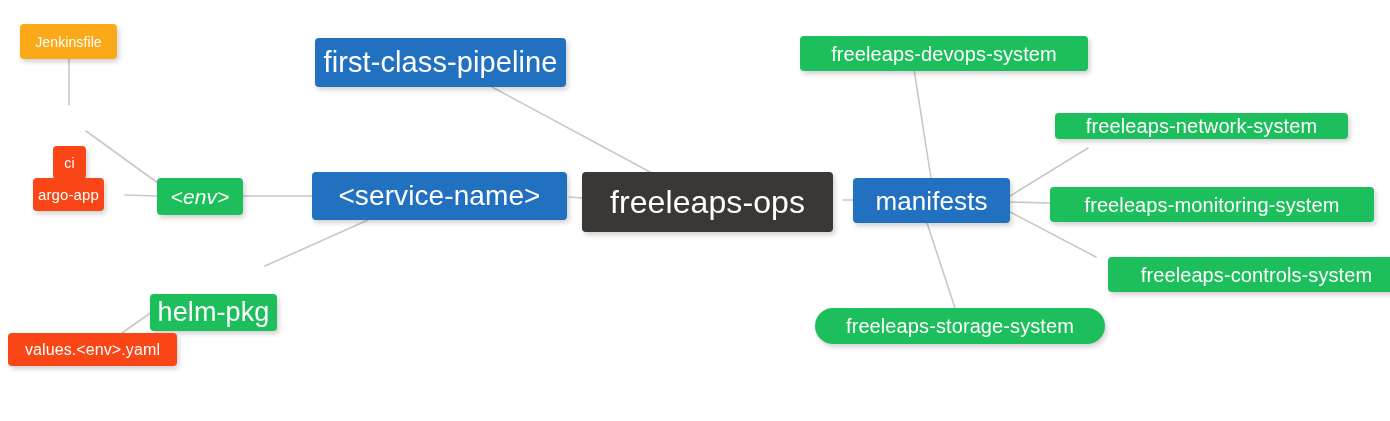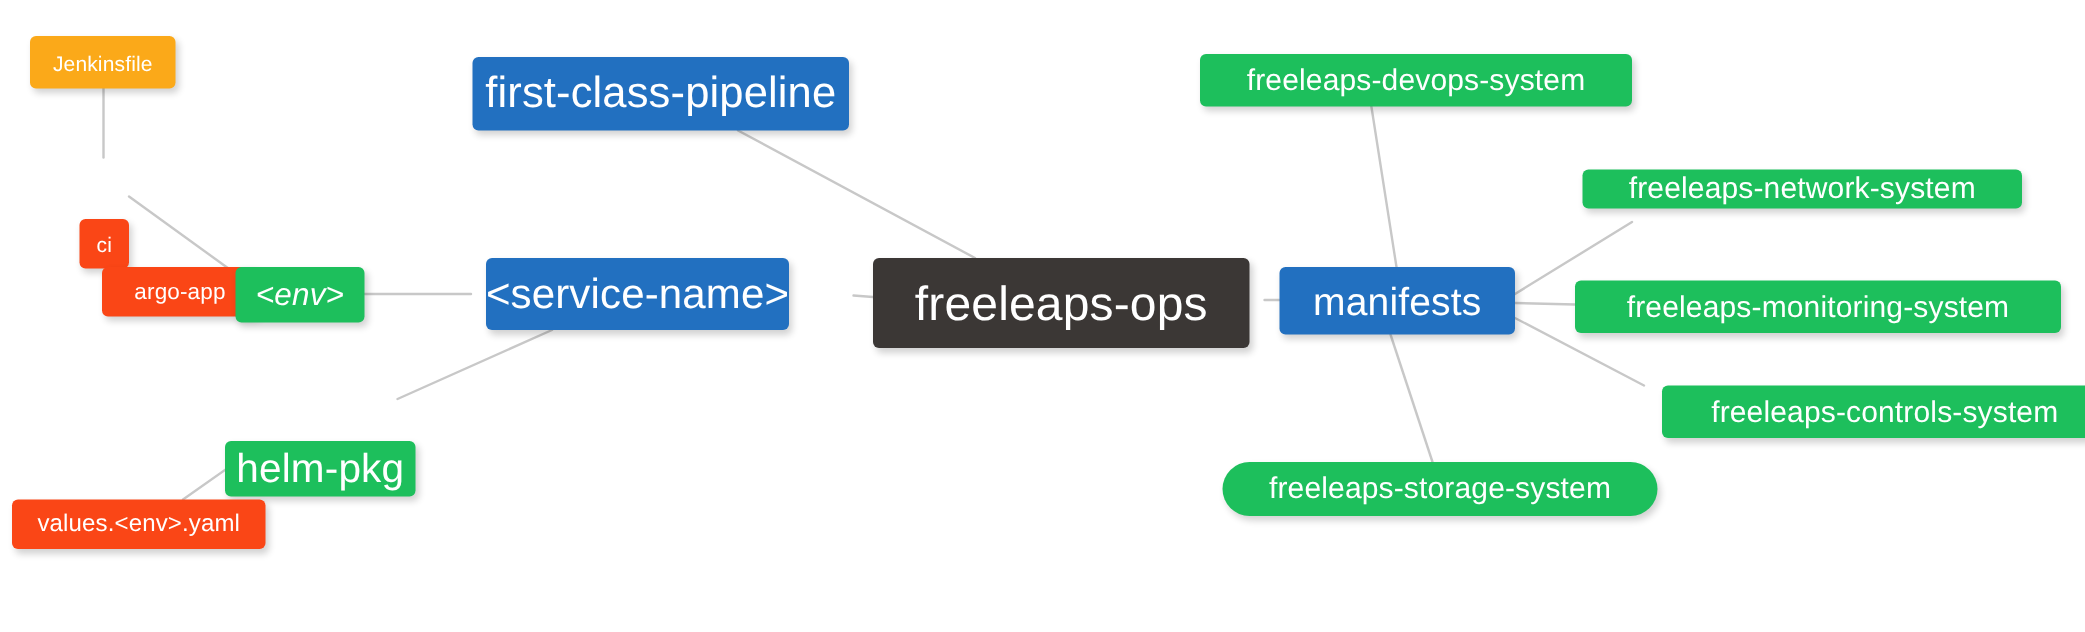--- a/index.html
+++ b/index.html
@@ -64,26 +64,26 @@
       <line x1="843" y1="200" x2="853" y2="200" stroke="#c8c8c8" stroke-width="1.6" stroke-linecap="round"></line>
       <line x1="931" y1="178" x2="913" y2="63" stroke="#c8c8c8" stroke-width="1.6" stroke-linecap="round"></line>
       <line x1="1010" y1="196" x2="1088" y2="148" stroke="#c8c8c8" stroke-width="1.6" stroke-linecap="round"></line>
       <line x1="1010" y1="202" x2="1050" y2="203" stroke="#c8c8c8" stroke-width="1.6" stroke-linecap="round"></line>
       <line x1="1010" y1="212" x2="1096" y2="257" stroke="#c8c8c8" stroke-width="1.6" stroke-linecap="round"></line>
       <line x1="927" y1="223" x2="955" y2="308" stroke="#c8c8c8" stroke-width="1.6" stroke-linecap="round"></line>
     </svg>
   <div id="node-layer">
       <div class="node n-orange" style="left: 20px; top: 24px; width: 97px; height: 35px; font-size: 14px;">Jenkinsfile</div>
       <div class="node n-red" style="left: 53px; top: 105px; width: 33px; height: 33px; font-size: 14px; margin-top: 41px;">ci</div>
-      <div class="node n-red" style="left: 33px; top: 178px; width: 104px; height: 33px; font-size: 15px; margin-left: 35px;">argo-app</div>
+      <div class="node n-red" style="left: 33px; top: 178px; width: 71px; height: 33px; font-size: 15px;">argo-app</div>
       <div class="node n-green" style="left: 157px; top: 178px; width: 86px; height: 37px; font-size: 21px; font-style: italic;">&lt;env&gt;</div>
       <div class="node n-green" style="left: 150px; top: 258px; width: 127px; height: 37px; font-size: 27px; margin-top: 36px;">helm-pkg</div>
       <div class="node n-red" style="left: 8px; top: 333px; width: 169px; height: 33px; font-size: 16px;">values.&lt;env&gt;.yaml</div>
       <div class="node n-blue" style="left: 315px; top: 38px; width: 251px; height: 49px; font-size: 29px;">first-class-pipeline</div>
-      <div class="node n-blue" style="left: 324px; top: 172px; width: 202px; height: 48px; font-size: 28px;">&lt;service-name&gt;</div>
+      <div class="node n-blue" style="left: 312px; top: 172px; width: 255px; height: 48px; font-size: 28px;">&lt;service-name&gt;</div>
       <div class="node n-root" style="left: 582px; top: 172px; width: 251px; height: 60px; font-size: 32px;">freeleaps-ops</div>
       <div class="node n-blue" style="left: 853px; top: 178px; width: 157px; height: 45px; font-size: 26px;">manifests</div>
       <div class="node n-green" style="left: 800px; top: 36px; width: 288px; height: 35px; font-size: 20px;">freeleaps-devops-system</div>
       <div class="node n-green" style="left: 1055px; top: 113px; width: 293px; height: 26px; font-size: 20px;">freeleaps-network-system</div>
       <div class="node n-green" style="left: 1050px; top: 187px; width: 324px; height: 35px; font-size: 20px;">freeleaps-monitoring-system</div>
       <div class="node n-green" style="left: 1108px; top: 257px; width: 297px; height: 35px; font-size: 20px;">freeleaps-controls-system</div>
       <div class="node n-green" style="left: 815px; top: 308px; width: 290px; height: 36px; font-size: 20px; border-radius: 18px;">freeleaps-storage-system</div>
     </div>
 </div>
 

